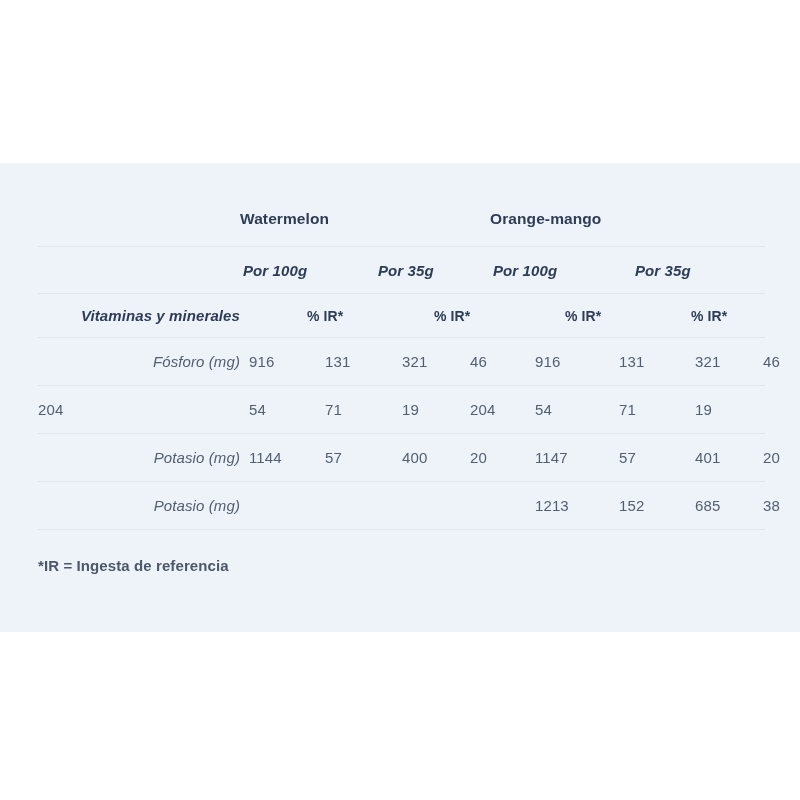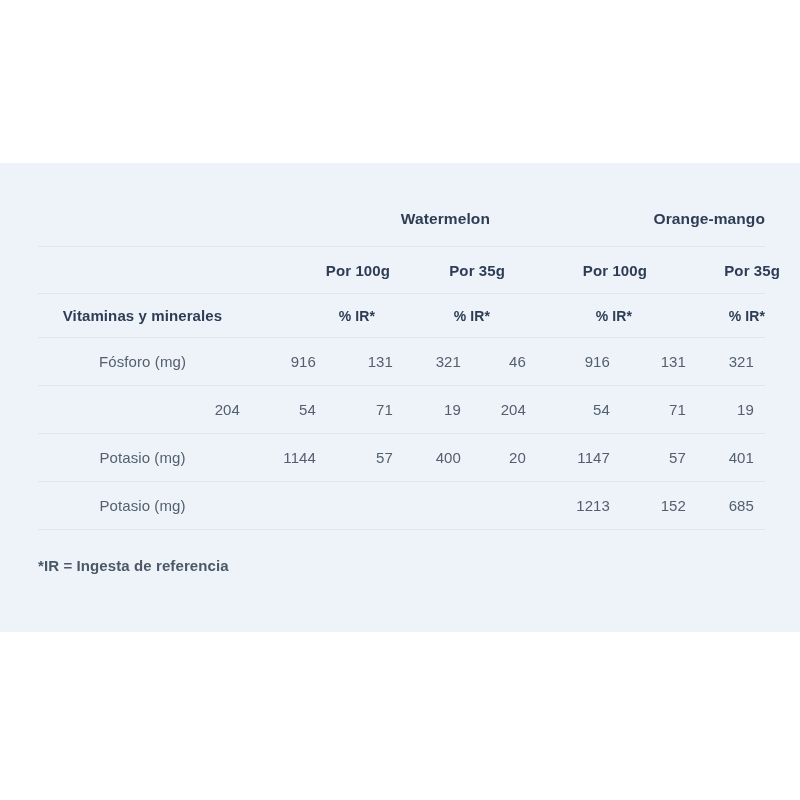--- a/index.html
+++ b/index.html
@@ -23,29 +23,29 @@
     display: grid;
     grid-template-columns: 202px 67px 68px 59px 56px 75px 67px 59px 74px;
     align-items: center;
     border-bottom: 1px solid #dfe5eb;
   }
   .r-flavor  { height: 56px; }
   .r-serving { height: 47px; }
   .r-section { height: 44px; }
   .r-data    { height: 48px; gap: 9px; }
   .cell {
-    text-align: right;
+    text-align: left;
     font-size: 15px;
     color: #535f6e;
     letter-spacing: 0.1px;
     white-space: nowrap;
   }
-  .lbl { text-align: center; padding-left: 7px; }
+  .lbl { text-align: right; padding-left: 7px; font-style: italic; }
   .hd  { color: #2e3d55; font-weight: 700; }
-  .span2 { grid-column: span 2; position: relative; left: 15px; }
+  .span2 { grid-column: span 2; position: relative; left: 3px; font-style: italic; }
   .span4 { grid-column: span 4; }
   .flavor-hd { font-size: 15.5px; }
   .ir { font-size: 14px; }
   .footnote {
     margin: 27px 0 0;
     font-size: 15px;
     color: #4c5867;
     letter-spacing: 0.1px;
     font-weight: bold;
   }

